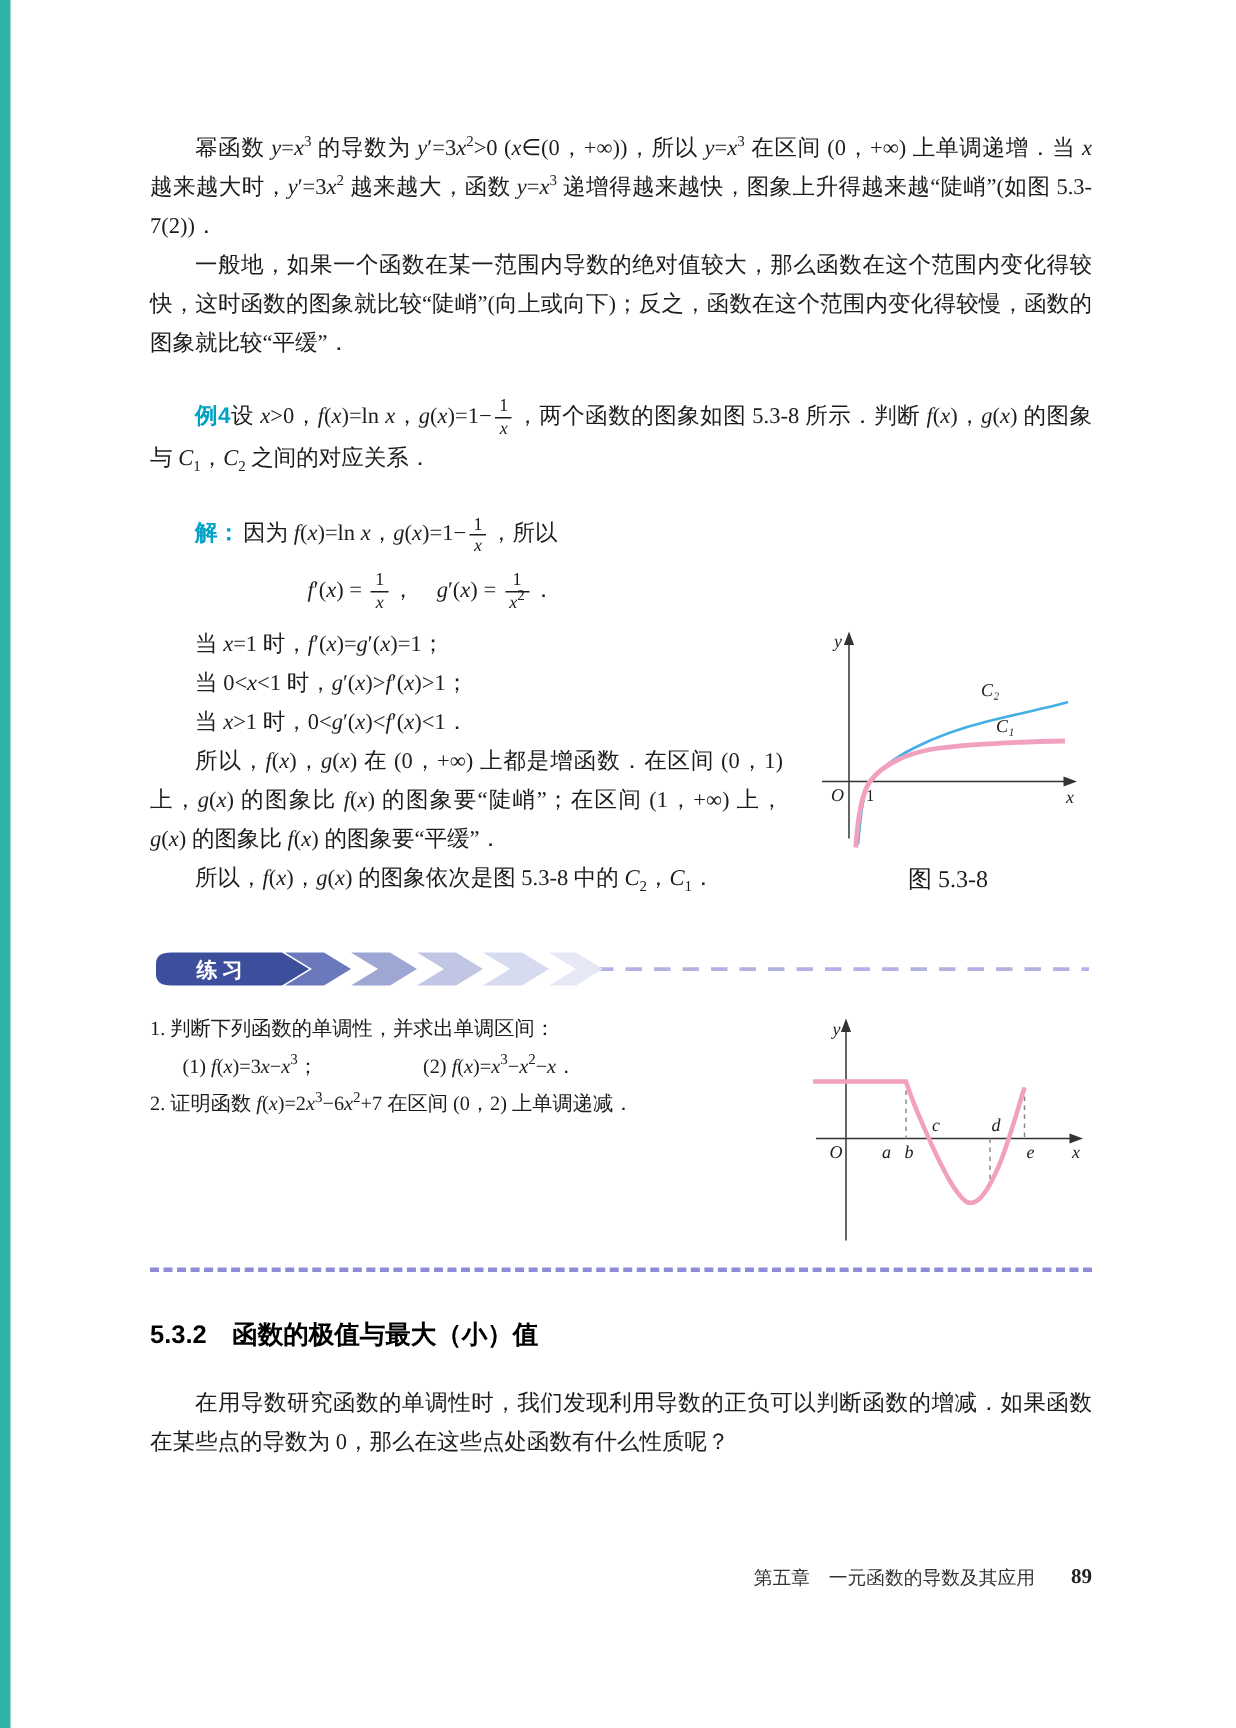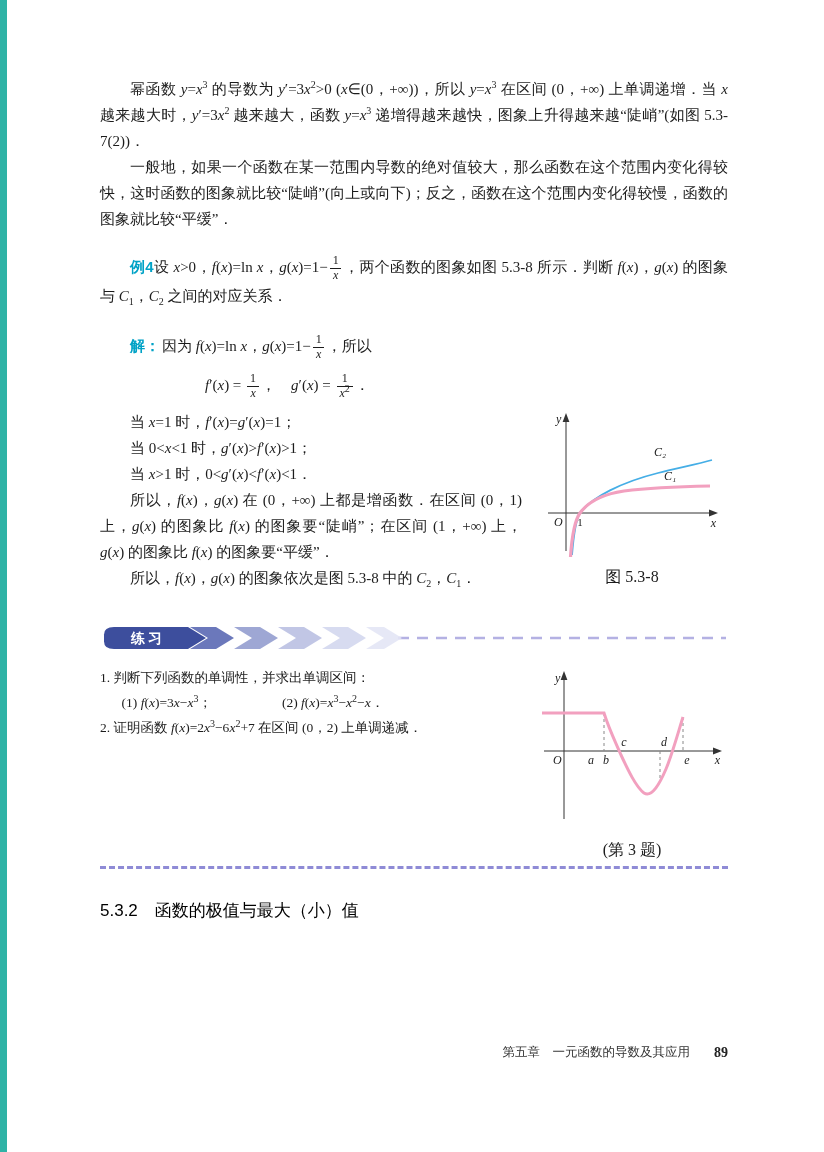--- a/index.html
+++ b/index.html
@@ -1,19 +1,19 @@
 <!DOCTYPE html>
 <html><head>
 <meta charset="utf-8">
 <style>
   *{margin:0;padding:0;box-sizing:border-box}
   html,body{width:824px;height:1152px;background:#ffffff;overflow:hidden}
   body{position:relative;font-family:"Liberation Serif",serif;color:#1c1c1c}
   .spine{position:absolute;left:0;top:0;width:7px;height:1152px;background:#2fb3a6}
-  .content{position:absolute;left:100px;top:76px;width:628px}
+  .content{position:absolute;left:100px;top:86px;width:628px}
   p.body{font-size:15px;line-height:26px;text-align:justify}
   .indent{text-indent:2em}
   i{font-style:italic;font-family:"Liberation Serif",serif}
   sup{font-size:10px;line-height:0}
   sub{font-size:10px;line-height:0}
   .frac{display:inline-flex;flex-direction:column;align-items:center;vertical-align:middle;font-size:12px;line-height:1.15;margin:0 2px;text-indent:0}
   .frac .nu{padding:0 3px}
   .frac .de{border-top:1px solid #1c1c1c;padding:0 3px}
   .ex-label{color:#00a2c6;font-weight:bold;font-family:"Liberation Sans",sans-serif;}
   .sol-label{color:#00a2c6;font-weight:bold;font-family:"Liberation Sans",sans-serif;margin-right:2px}
@@ -24,22 +24,22 @@
   .fig-right{float:right;width:192px;margin:0 0 4px 14px;text-align:center}
   .fig-caption{font-size:16px;margin-top:4px;color:#1c1c1c}
   .svg-label{font-family:"Liberation Serif",serif;font-style:italic;font-size:12px;fill:#1c1c1c}
   .svg-label-up{font-family:"Liberation Serif",serif;font-size:11px;fill:#1c1c1c}
   .banner-wrap{clear:both;margin:34px 0 14px 0;height:26px}
   .practice{font-size:13.5px;line-height:25px}
   .pitem{padding-left:1.6em;text-indent:-1.6em;text-align:justify}
   .psub{padding-left:1.6em;text-indent:0}
   .gap{display:inline-block;width:70px}
   .divider{clear:both;border-top:3px dashed #8f8bd6;margin:16px 0 30px 0;height:0}
-  .section-heading{font-family:"Liberation Sans",sans-serif;font-weight:normal;font-size:17px;color:#000;margin:0 0 22px 0}
-  .footer{position:absolute;right:96px;top:1044px;font-size:12.5px;color:#333;display:flex;align-items:flex-end}
+  .section-heading{font-family:"Liberation Sans",sans-serif;font-weight:bold;font-size:17px;color:#000;margin:0 0 22px 0}
+  .footer{position:absolute;right:96px;top:1044px;font-size:12.5px;color:#333;display:flex;align-items:flex-start}
   .footer .pagenum{font-weight:bold;font-size:14px;color:#222;margin-left:24px}
   figure{display:block}
 </style>
 </head>
 <body>
 
 <div class="spine"></div>
 
 <div class="content">
 
@@ -124,31 +124,31 @@
 
         <text x="19" y="15" class="svg-label">y</text>
         <text x="184" y="97" class="svg-label" text-anchor="end">x</text>
         <text x="17" y="97" class="svg-label">O</text>
         <text x="55" y="97" class="svg-label" text-anchor="middle">a</text>
         <text x="70" y="97" class="svg-label" text-anchor="middle">b</text>
         <text x="88" y="79" class="svg-label" text-anchor="middle">c</text>
         <text x="128" y="79" class="svg-label" text-anchor="middle">d</text>
         <text x="151" y="97" class="svg-label" text-anchor="middle">e</text>
       </svg>
-      <figcaption class="fig-caption">(第 3 题)</figcaption>
     </figure>
 
     <p class="pitem"><span>1.</span> <span>判断下列函数的单调性，并求出单调区间：</span></p>
     <p class="psub">(1) <i>f</i>(<i>x</i>)=3<i>x</i>−<i>x</i><sup>3</sup>；<span class="gap"></span>(2) <i>f</i>(<i>x</i>)=<i>x</i><sup>3</sup>−<i>x</i><sup>2</sup>−<i>x</i>．</p>
     <p class="pitem"><span>2.</span> <span>证明函数 <i>f</i>(<i>x</i>)=2<i>x</i><sup>3</sup>−6<i>x</i><sup>2</sup>+7 在区间 (0，2) 上单调递减．</span></p>
   </div>
 
   <div class="divider"></div>
 
   <h2 class="section-heading">5.3.2　函数的极值与最大（小）值</h2>
 
+  <p class="body indent">在用导数研究函数的单调性时，我们发现利用导数的正负可以判断函数的增减．如果函数在某些点的导数为 0，那么在这些点处函数有什么性质呢？</p>
 
 </div>
 
 <div class="footer">
   <span>第五章　一元函数的导数及其应用</span>
   <span class="pagenum">89</span>
 </div>
 
 </body></html>

